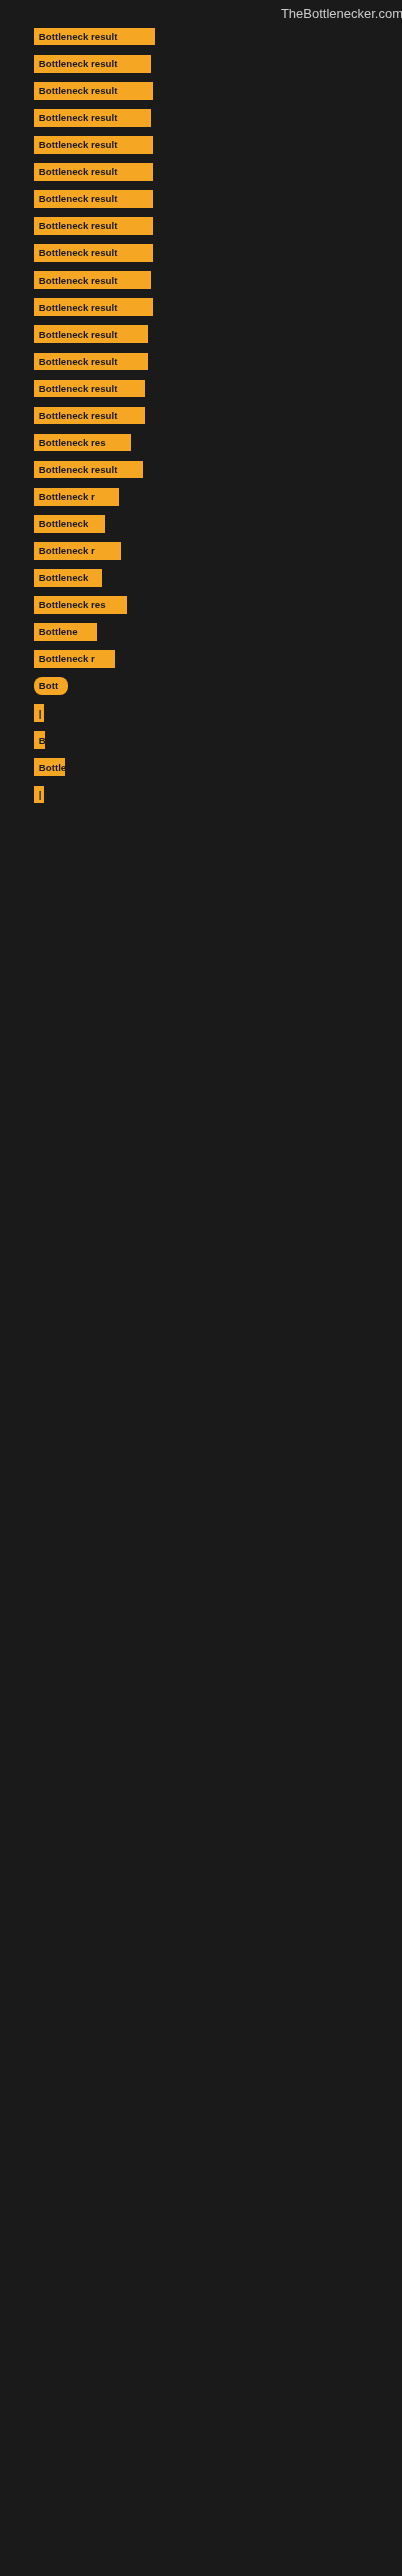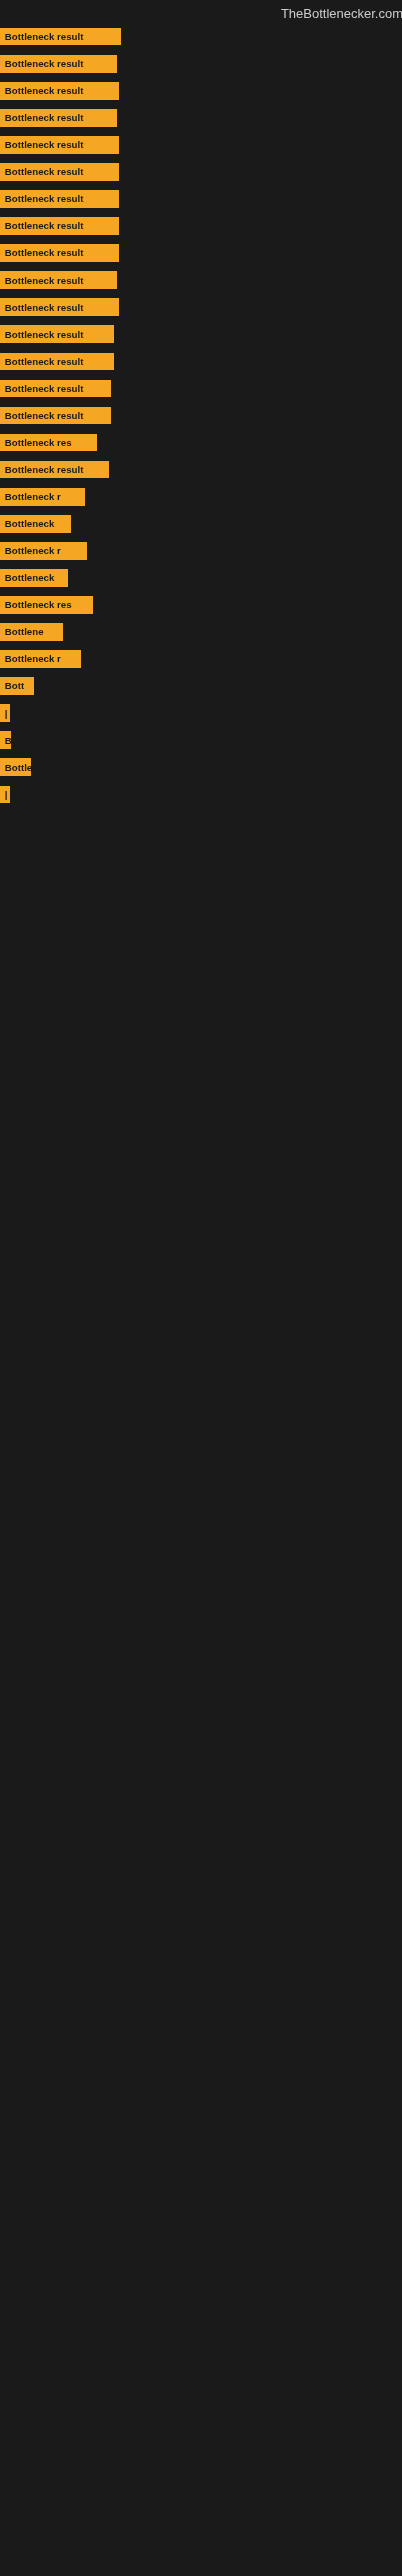--- a/index.html
+++ b/index.html
@@ -20,20 +20,21 @@
       text-align: right;
       color: #cccccc;
       font-size: 13px;
       padding: 6.4px 0 3.2px 0;
       font-weight: normal;
     }
 
     .bottleneck-container {
       padding: 3.2px 0;
       position: relative;
+      margin-left: 34px;
     }
 
     .bottleneck-bar {
       background-color: #f5a623;
       color: #1a1a1a;
       font-size: 9.7px;
       font-weight: bold;
       padding: 3.2px 4.8px;
       display: inline-block;
       white-space: nowrap;
@@ -67,19 +68,19 @@
     <div class="bottleneck-container"><div class="bottleneck-bar" style="width: 111px; max-width: 111px; overflow: hidden;">Bottleneck result</div></div>
     <div class="bottleneck-container"><div class="bottleneck-bar" style="width: 97px; max-width: 97px; overflow: hidden;">Bottleneck res</div></div>
     <div class="bottleneck-container"><div class="bottleneck-bar" style="width: 109px; max-width: 109px; overflow: hidden;">Bottleneck result</div></div>
     <div class="bottleneck-container"><div class="bottleneck-bar" style="width: 85px; max-width: 85px; overflow: hidden;">Bottleneck r</div></div>
     <div class="bottleneck-container"><div class="bottleneck-bar" style="width: 71px; max-width: 71px; overflow: hidden;">Bottleneck</div></div>
     <div class="bottleneck-container"><div class="bottleneck-bar" style="width: 87px; max-width: 87px; overflow: hidden;">Bottleneck r</div></div>
     <div class="bottleneck-container"><div class="bottleneck-bar" style="width: 68px; max-width: 68px; overflow: hidden;">Bottleneck</div></div>
     <div class="bottleneck-container"><div class="bottleneck-bar" style="width: 93px; max-width: 93px; overflow: hidden;">Bottleneck res</div></div>
     <div class="bottleneck-container"><div class="bottleneck-bar" style="width: 70px; max-width: 63px; overflow: hidden;">Bottlene</div></div>
     <div class="bottleneck-container"><div class="bottleneck-bar" style="width: 81px; max-width: 81px; overflow: hidden;">Bottleneck r</div></div>
-    <div class="bottleneck-container"><div class="bottleneck-bar" style="width: 34px; max-width: 34px; overflow: hidden;">Bott</div></div>
+    <div class="bottleneck-container"><div class="bottleneck-bar" style="width: 34px; max-width: 34px; overflow: hidden; border-radius: 8px;">Bott</div></div>
     <div class="bottleneck-container"><div class="bottleneck-bar" style="width: 6.4px; max-width: 6.4px; overflow: hidden;">|</div></div>
     <div class="bottleneck-container"><div class="bottleneck-bar" style="width: 11.3px; max-width: 11.3px; overflow: hidden;">B</div></div>
     <div class="bottleneck-container"><div class="bottleneck-bar" style="width: 31px; max-width: 42px; overflow: hidden;">Bottle</div></div>
     <div class="bottleneck-container"><div class="bottleneck-bar" style="width: 4.8px; max-width: 4.8px; overflow: hidden;">|</div></div>
   </div>
 
 
 </body></html>

